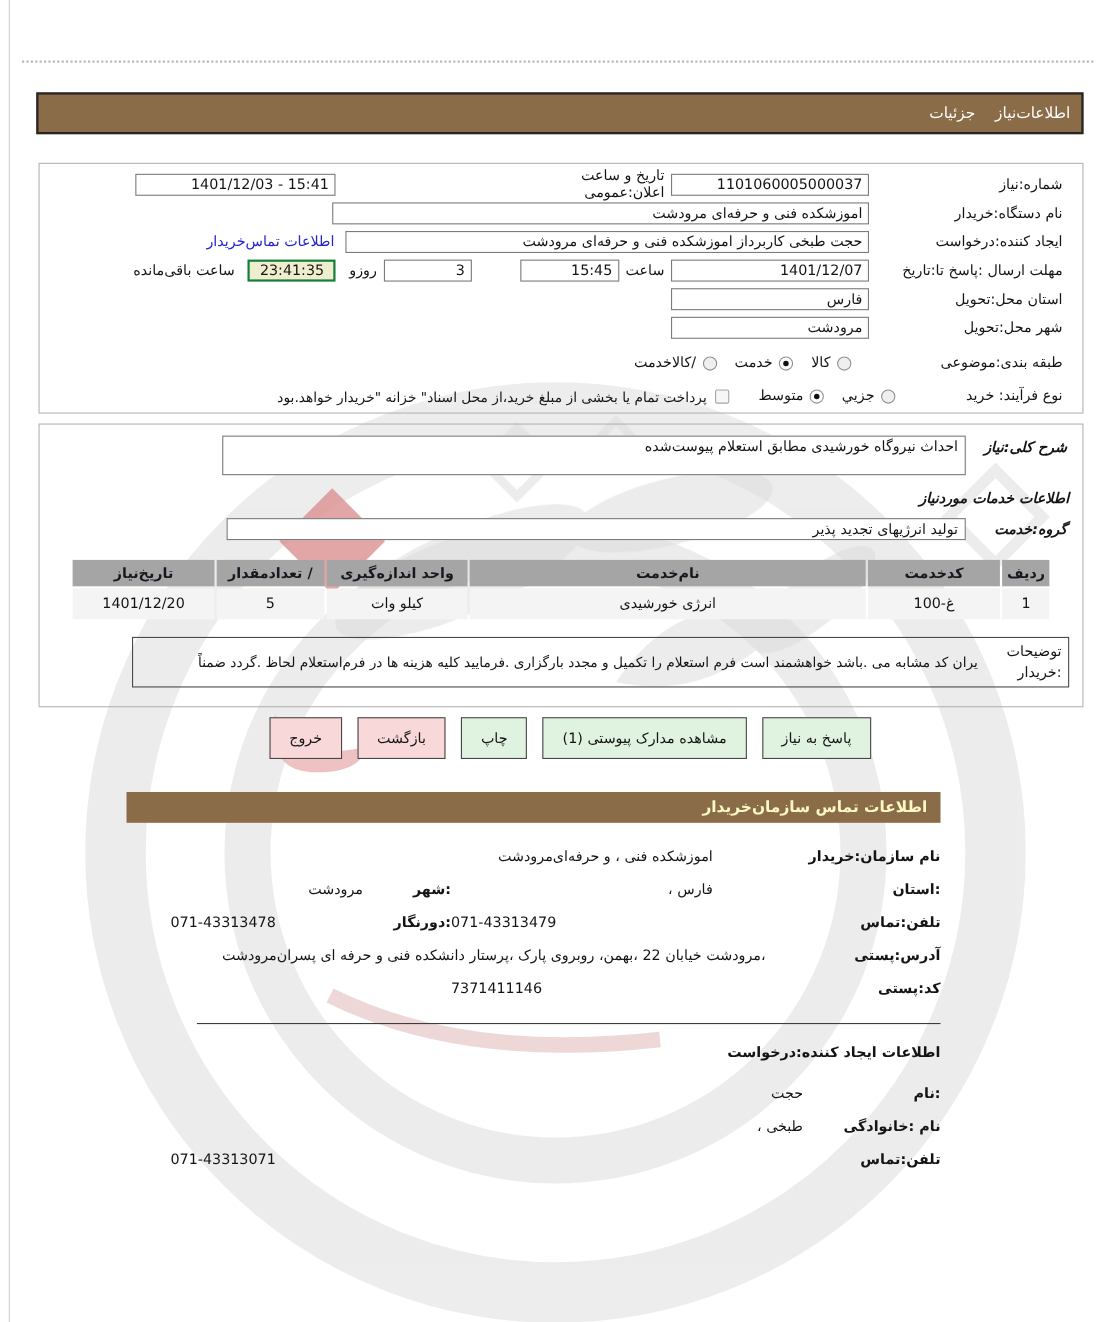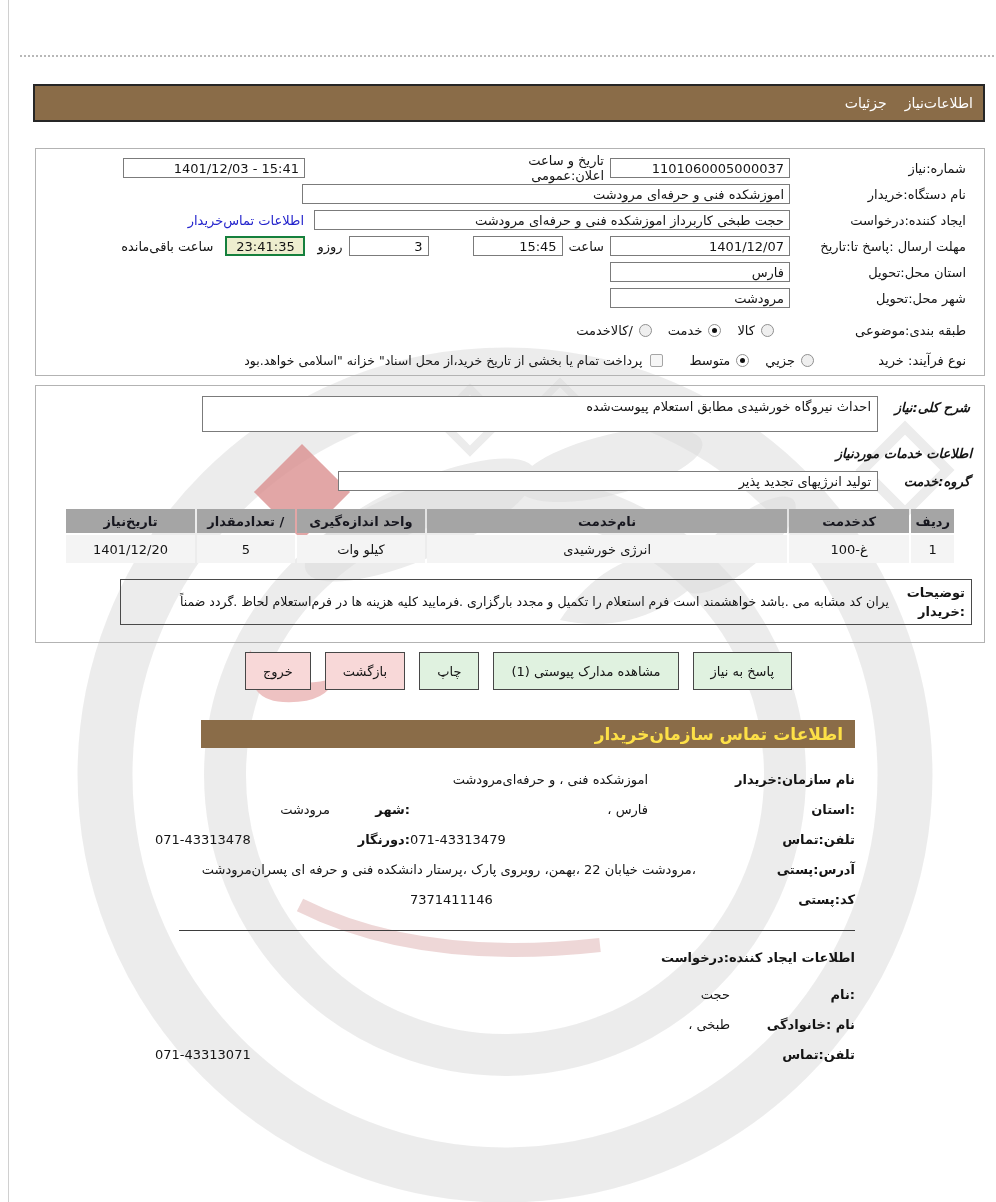--- a/index.html
+++ b/index.html
@@ -41,43 +41,43 @@
   
   .box2 { position:absolute; top:385px; right:11px; left:35px; height:258px;
           border:1px solid #b3b3b3; padding:8px 6px; }
   .b { font-weight:bold;font-style:italic; }
   .descrow { display:flex; margin-top:2px; }
   .descrow .dlbl { width:100px; padding-right:8px; padding-top:4px; }
   .bigbox { width:676px; min-height:36px; border:1px solid #7b7b7b; background:#fff; padding:2px 6px; }
   .subhead { margin:14px 6px 10px 0; }
   .grprow { display:flex; align-items:center; margin-top:4px; }
   .grprow .dlbl { width:100px; padding-right:8px; }
-  .grpbox { width:540px; height:20px; border:1px solid #7b7b7b; background:#fff;
+  .grpbox { width:672px; height:20px; border:1px solid #7b7b7b; background:#fff;
             display:flex; align-items:center; padding:0 6px;text-align:center; }
 
   table.items { border-collapse:separate; border-spacing:2px 2px; width:892px; margin:16px 22px 0 0; }
   table.items th { background:#a5a5a5; color:#17171f; font-weight:bold; height:24px;
                    font-size:13px; text-align:center; padding:0 4px; }
   table.items td { background:#f4f4f4; height:28px; text-align:center; font-size:13px; padding:0 4px; }
   .col-r{width:34px} .col-code{width:122px} .col-name{width:366px} .col-unit{width:130px} .col-qty{width:98px} .col-date{width:130px}
 
   .remarks { margin:14px 6px 0 0; width:852px; min-height:46px; border:1px solid #4a4a4a;
              display:flex; align-items:center; }
-  .remarks .rlbl { width:82px; padding-right:6px; font-weight:bold; line-height:1.5; }
+  .remarks .rlbl { width:82px; padding-right:6px; font-weight:normal; line-height:1.5; }
   .remarks .rtxt { flex:1; font-size:12.5px; line-height:1.55; text-align:right; padding-left:8px; }
 
   
   .btnrow { position:absolute; top:652px; right:204px; display:flex; gap:14px; align-items:center; }
   .btn { height:24px; border:1px solid #474747; background:#e0f2e0; display:flex; align-items:center;
          justify-content:center; padding:18px 17px; font-size:13px; white-space:nowrap; cursor:default; }
   .btn.pink { background:#f8d8d8; }
 
   
-  .sechead { position:absolute; top:720px; right:141px; width:654px; height:28px; background:#8a6c48;
-             color:#fde047; font-weight:bold; display:flex; align-items:center; padding-right:12px; font-size:17px; }
+  .sechead { position:absolute; top:720px; right:141px; width:740px; height:28px; background:#8a6c48;
+             color:#fef9c3; font-weight:bold; display:flex; align-items:center; padding-right:12px; font-size:14px; }
   .contact { position:absolute; top:764px; right:141px; width:700px; }
   .crow { display:grid; grid-template-columns:145px 300px 80px 1fr; align-items:center; height:30px; }
   .crow .cl { font-weight:bold; }
   .crow .cv { text-align:right; padding-right:62px; }
   .crow .cv.num { direction:ltr; text-align:left; padding:0; margin-right:62px; }
   .crow .cv2 { text-align:right; }
   .crow .cv2.num { direction:ltr; text-align:left; margin-right:4px; }
   .crow .span3 { grid-column:2 / 5; text-align:right; padding-right:14px; }
 
   .divline { position:absolute; top:930px; right:141px; width:676px; border-top:1px solid #3d3d3d; }
@@ -166,21 +166,21 @@
         <span class="radio"></span>
         <span>/کالاخدمت</span>
       </div>
       <div class="frow" style="height:30px">
         <div class="lbl" style="width:150px">نوع فرآیند: خرید</div>
         <span class="radio"></span>
         <span>جزیي</span>
         <span class="radio checked"></span>
         <span>متوسط</span>
         <span class="chk"></span>
-        <span style="font-size:12.5px">پرداخت تمام یا بخشی از تاریخ خرید،از محل اسناد" خزانه "اسلامی خواهد.بود</span>
+        <span style="font-size:12.5px">پرداخت تمام یا بخشی از مبلغ خرید،از محل اسناد" خزانه "خریدار خواهد.بود</span>
       </div>
     </div>
 
     <div class="box2">
       <div class="descrow">
         <div class="dlbl b">شرح کلی:نیاز</div>
         <div class="bigbox">احداث نیروگاه خورشیدی مطابق استعلام پیوست‌شده</div>
       </div>
       <div class="subhead b">اطلاعات خدمات موردنیاز</div>
       <div class="grprow">

